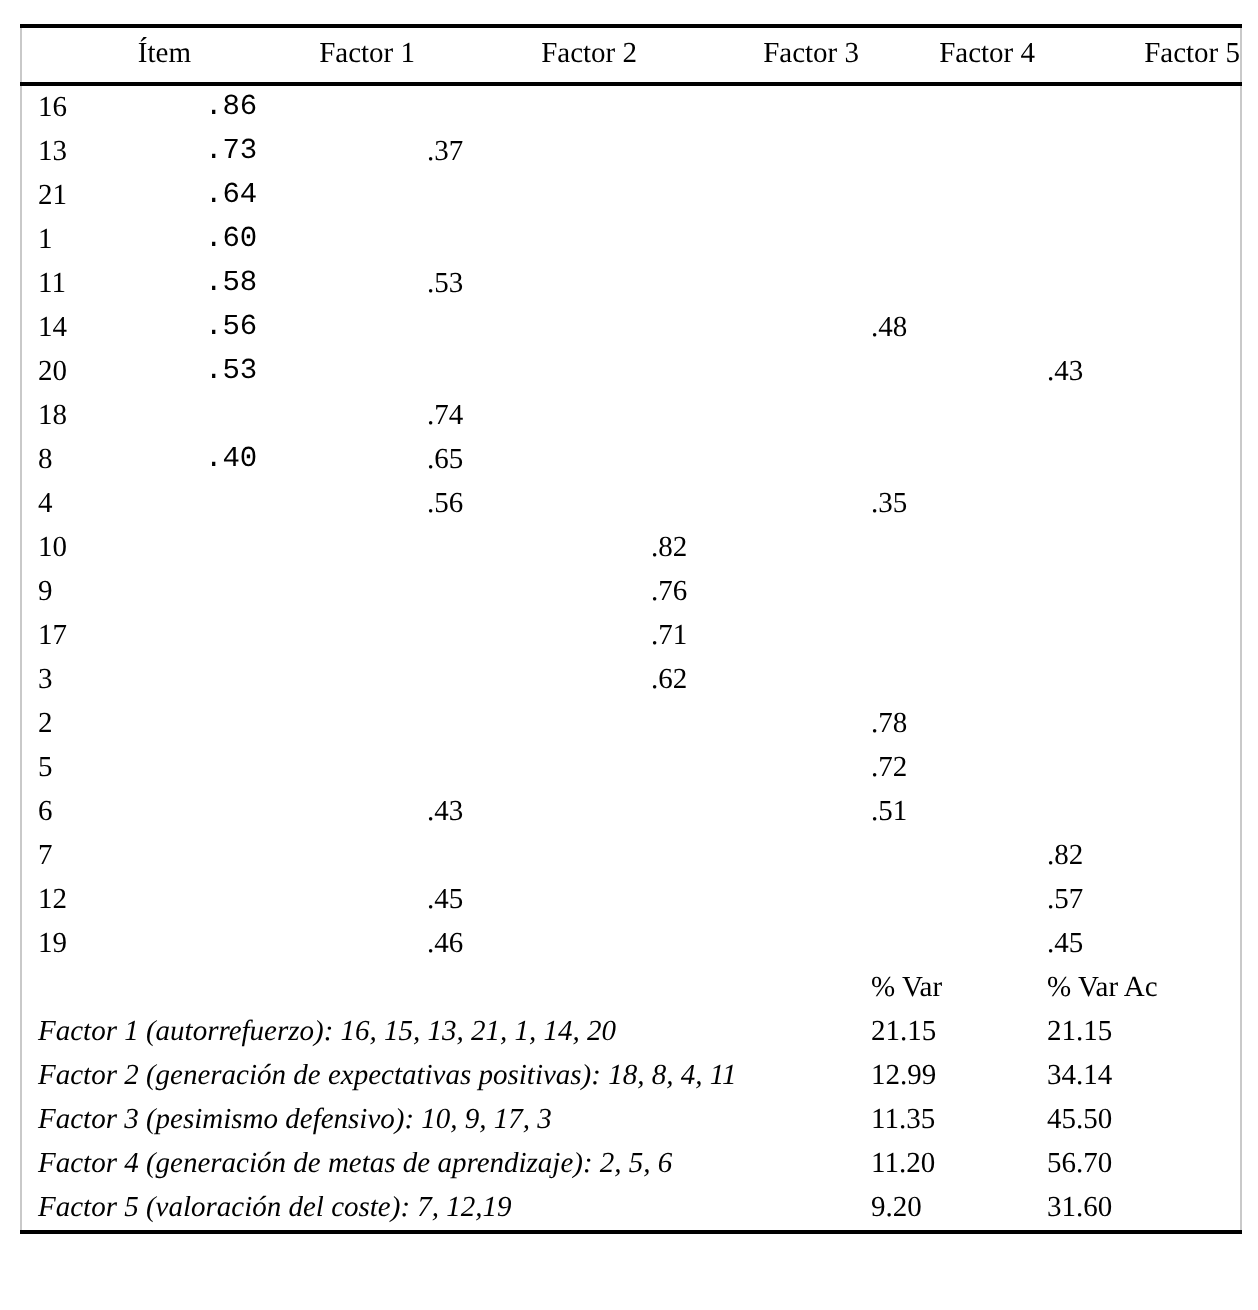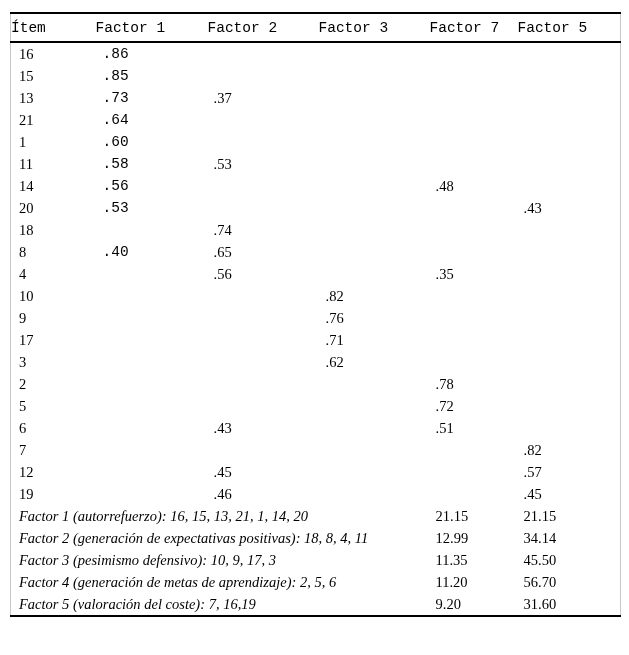--- a/index.html
+++ b/index.html
@@ -31,26 +31,25 @@
   col.c0 { width: 85px; }
   col.c1 { width: 112px; }
   col.c2 { width: 111px; }
   col.c3 { width: 111px; }
   col.c4 { width: 88px; }
   col.c5 { width: 103px; }
   thead th {
     font-weight: normal;
     font-size: 14.5px;
     height: 27px;
-    text-align: left;
+    text-align: right;
     vertical-align: middle;
     padding: 0;
     border-bottom: 2.5px solid #000000;
     white-space: nowrap;
-    font-family: Liberation Mono, monospace;
   }
   tbody td {
     font-size: 14.5px;
     height: 22px;
     padding: 0;
     vertical-align: middle;
     text-align: left;
     white-space: nowrap;
     overflow: visible;
   }
@@ -74,42 +73,34 @@
         <col class="c3">
         <col class="c4">
         <col class="c5">
     </colgroup>
     <thead>
       <tr>
         <th>Ítem</th>
         <th>Factor 1</th>
         <th>Factor 2</th>
         <th>Factor 3</th>
-        <th>Factor 7</th>
+        <th>Factor 4</th>
         <th>Factor 5</th>
       </tr>
     </thead>
     <tbody id="loadings-body">
         <tr>
     <td class="pad0">16</td>
     <td class="pad1">.86</td>
     <td class="pad2"></td>
     <td class="pad3"></td>
     <td class="pad4"></td>
     <td class="pad5"></td>
   </tr>
         <tr>
-    <td class="pad0">15</td>
-    <td class="pad1">.85</td>
-    <td class="pad2"></td>
-    <td class="pad3"></td>
-    <td class="pad4"></td>
-    <td class="pad5"></td>
-  </tr>
-        <tr>
     <td class="pad0">13</td>
     <td class="pad1">.73</td>
     <td class="pad2">.37</td>
     <td class="pad3"></td>
     <td class="pad4"></td>
     <td class="pad5"></td>
   </tr>
         <tr>
     <td class="pad0">21</td>
     <td class="pad1">.64</td>
@@ -249,20 +240,25 @@
         <tr>
     <td class="pad0">19</td>
     <td class="pad1"></td>
     <td class="pad2">.46</td>
     <td class="pad3"></td>
     <td class="pad4"></td>
     <td class="pad5">.45</td>
   </tr>
       </tbody>
     <tbody id="summary-body">
+      <tr>
+        <td colspan="4"></td>
+        <td class="pad4">% Var</td>
+        <td class="pad5">% Var Ac</td>
+      </tr>
     <tr>
     <td class="sum-label" colspan="4">Factor 1 (autorrefuerzo): 16, 15, 13, 21, 1, 14, 20</td>
     <td class="pad4 pct-var">21.15</td>
     <td class="pad5 pct-var-ac">21.15</td>
   </tr>
         <tr>
     <td class="sum-label" colspan="4">Factor 2 (generación de expectativas positivas): 18, 8, 4, 11</td>
     <td class="pad4 pct-var">12.99</td>
     <td class="pad5 pct-var-ac">34.14</td>
   </tr>
@@ -270,19 +266,19 @@
     <td class="sum-label" colspan="4">Factor 3 (pesimismo defensivo): 10, 9, 17, 3</td>
     <td class="pad4 pct-var">11.35</td>
     <td class="pad5 pct-var-ac">45.50</td>
   </tr>
         <tr>
     <td class="sum-label" colspan="4">Factor 4 (generación de metas de aprendizaje): 2, 5, 6</td>
     <td class="pad4 pct-var">11.20</td>
     <td class="pad5 pct-var-ac">56.70</td>
   </tr>
         <tr>
-    <td class="sum-label" colspan="4">Factor 5 (valoración del coste): 7, 16,19</td>
+    <td class="sum-label" colspan="4">Factor 5 (valoración del coste): 7, 12,19</td>
     <td class="pad4 pct-var">9.20</td>
     <td class="pad5 pct-var-ac">31.60</td>
   </tr>
       </tbody>
   </table>
 </div>
 
 </body></html>

